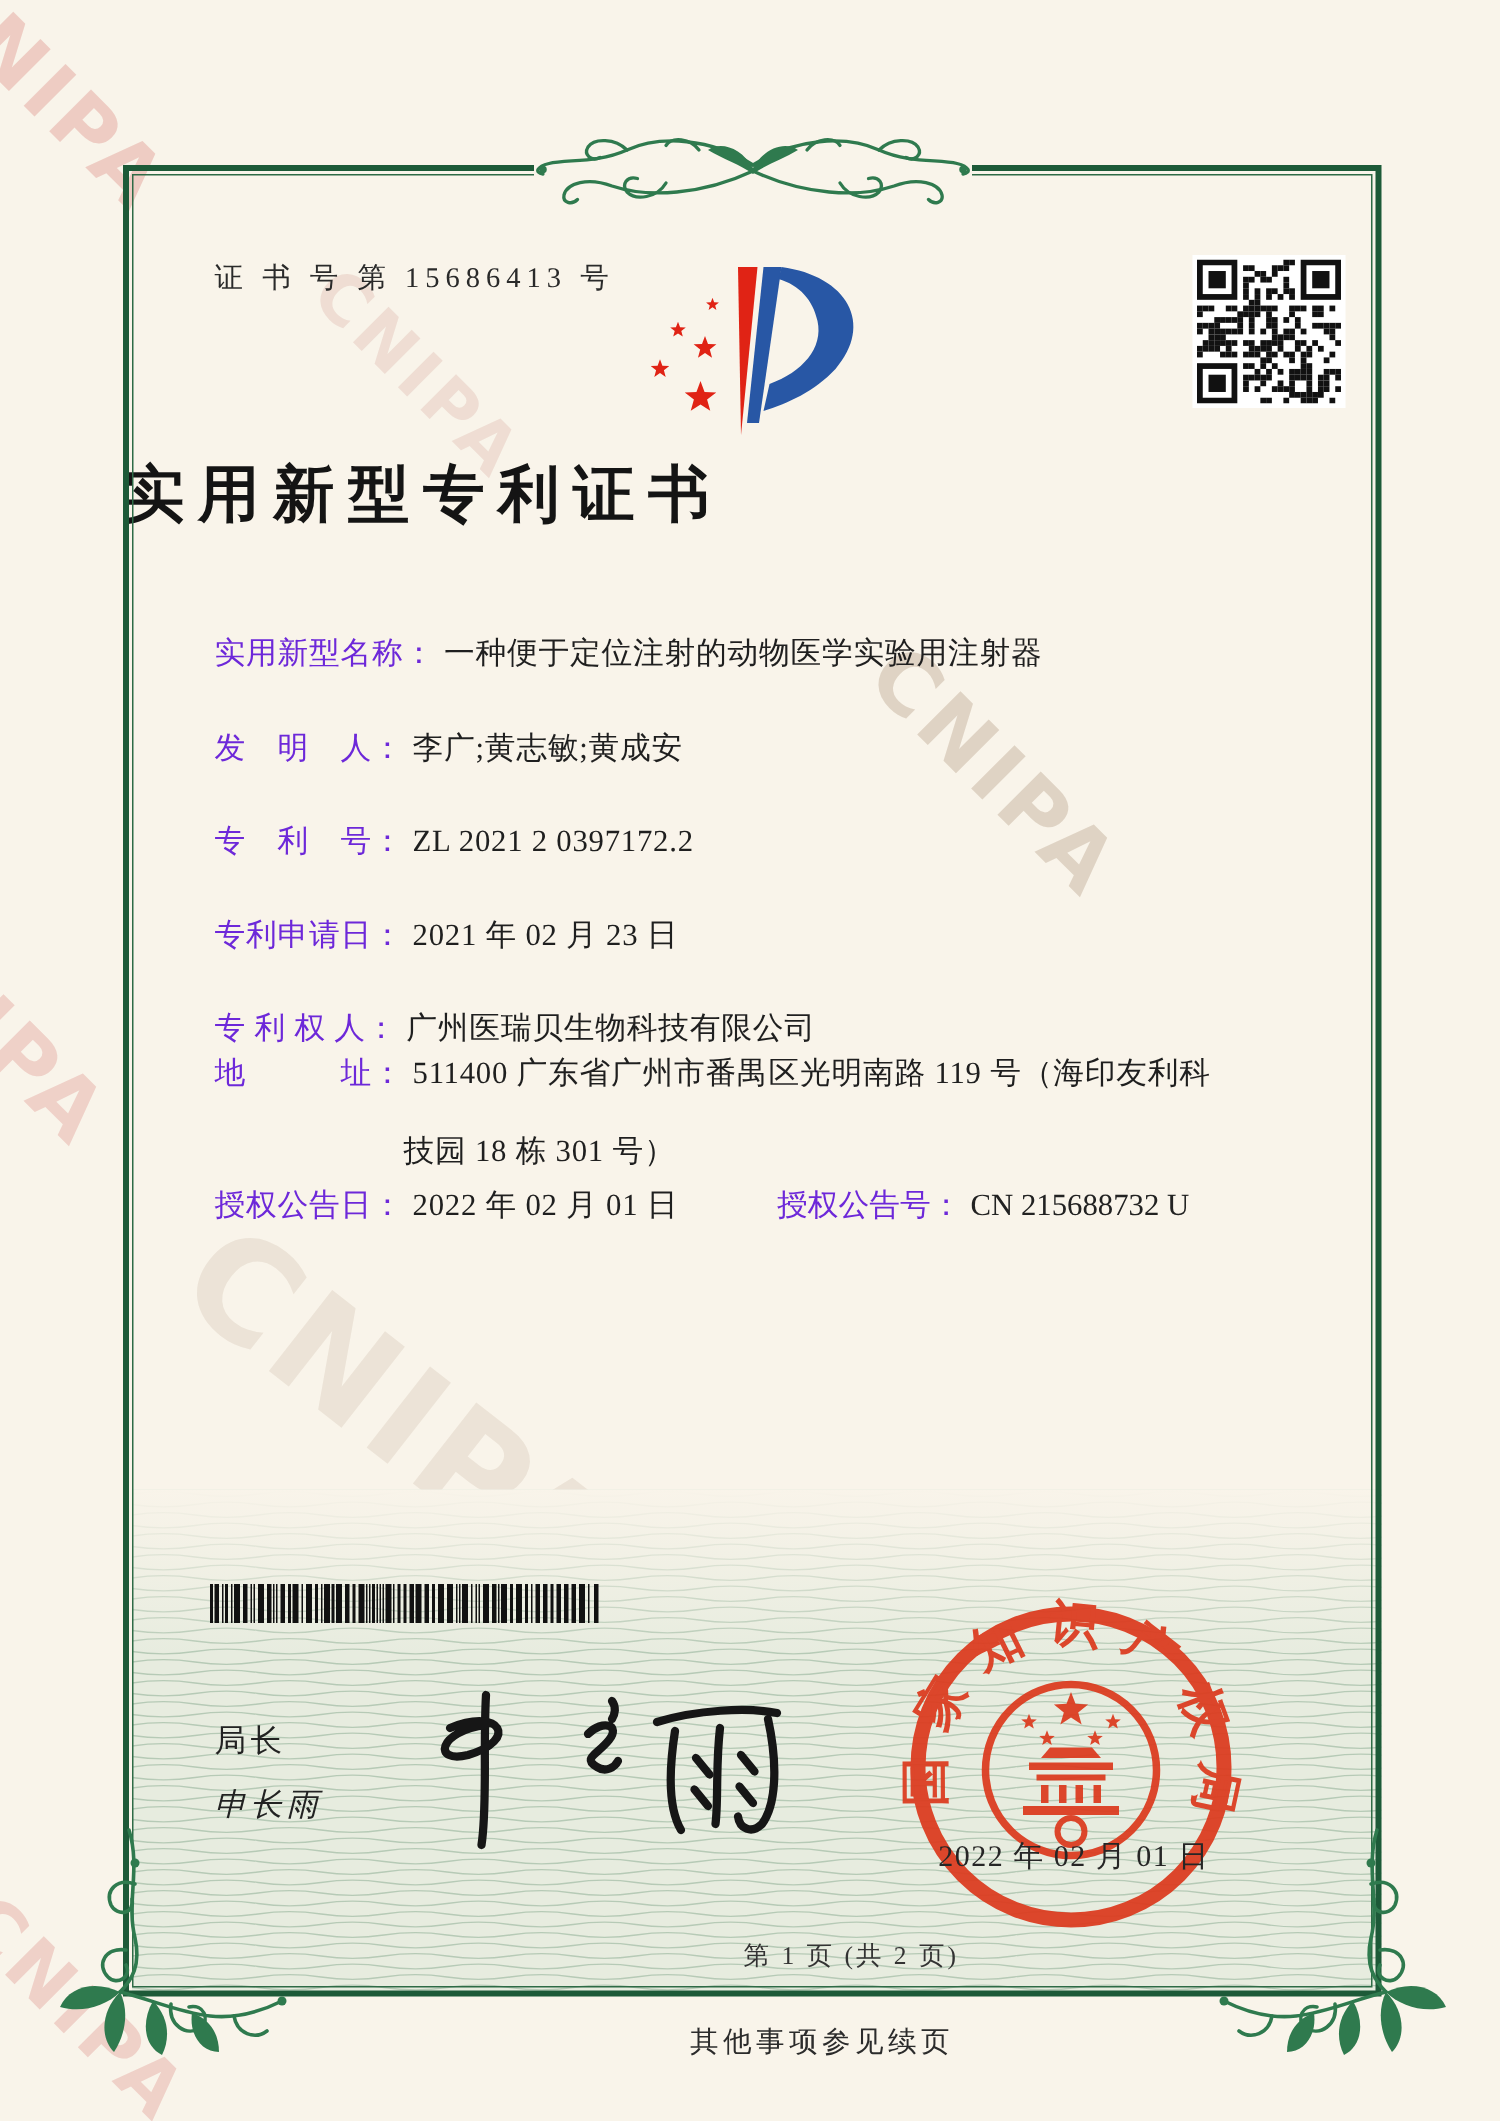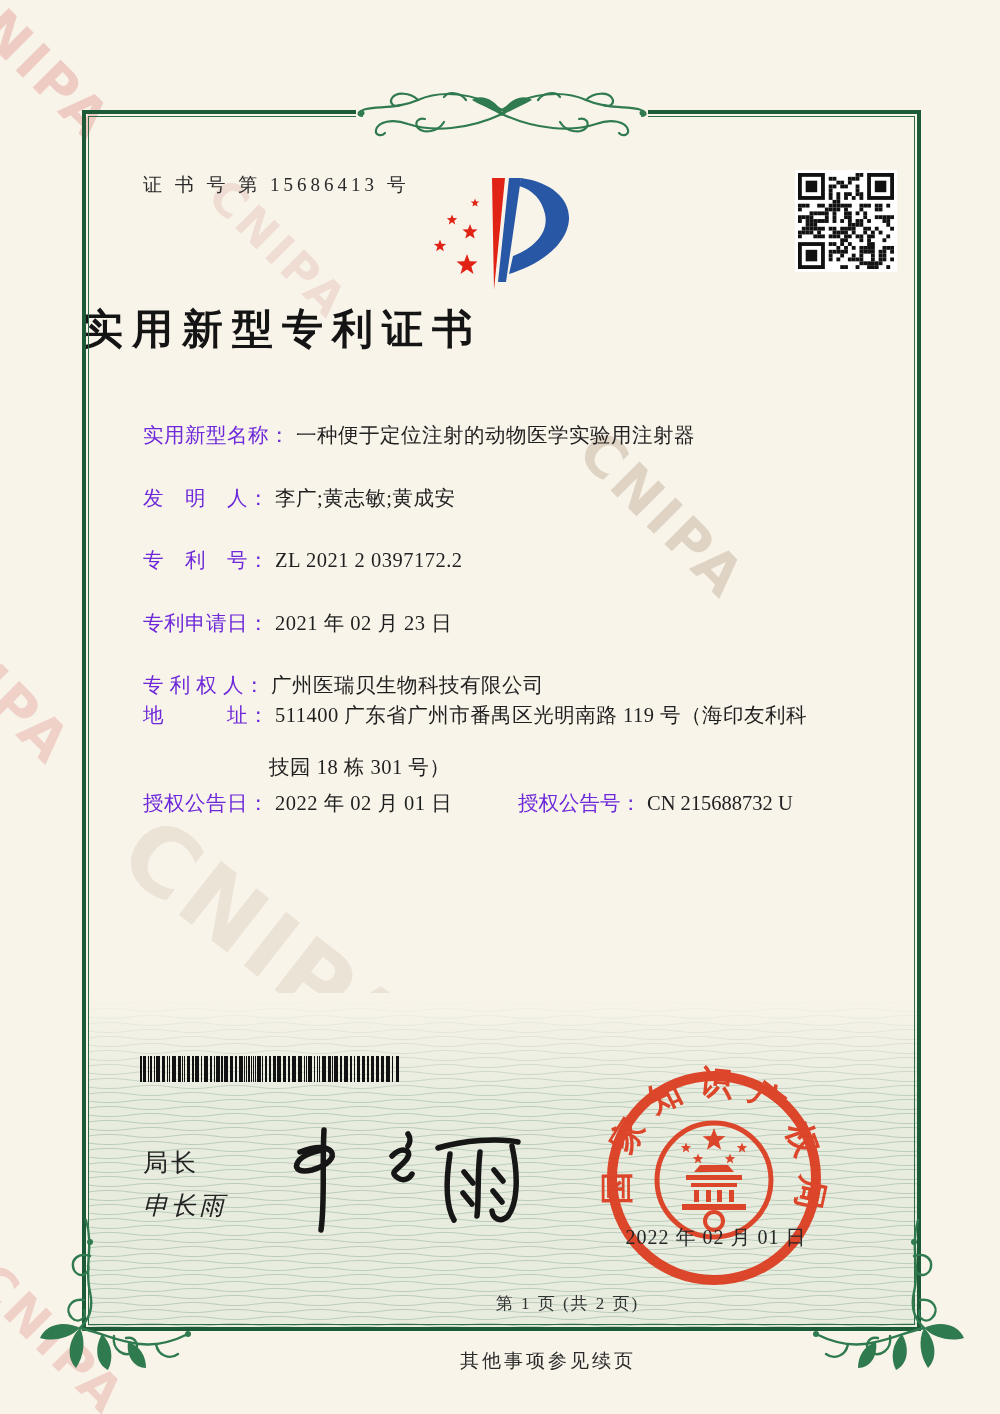--- a/index.html
+++ b/index.html
@@ -45,21 +45,21 @@
   .qr-box{position:absolute;left:795px;top:170px;width:102px;height:102px;background:#fff;padding:3px;box-sizing:border-box;z-index:3;}
   .field-row{position:absolute;left:143px;font-size:20.5px;color:#1f1f1f;letter-spacing:.5px;z-index:3;white-space:nowrap;}
   .field-label{color:#6d28d9;}
   .field-value{margin-left:6px;}
   .second-pair{position:absolute;left:518px;top:789px;font-size:20.5px;z-index:3;white-space:nowrap;}
   .body-text{
     position:absolute;left:140px;top:826px;width:732px;z-index:3;
     font-size:20px;line-height:31px;text-align:justify;color:#2b2b2b;
   }
   .body-text p{margin:0;text-indent:2em;}
-  .signer{position:absolute;left:143px;font-size:25px;letter-spacing:3px;z-index:3;
+  .signer{position:absolute;left:143px;font-size:21px;letter-spacing:3px;z-index:3;
     font-family:"Liberation Sans","DejaVu Sans",sans-serif;color:#222;}
   .page-num{
     position:absolute;left:82px;top:1292px;width:971px;text-align:center;
     font-size:17px;letter-spacing:2px;color:#333;z-index:3;
   }
   .cont-note{
     position:absolute;left:0;top:1348px;width:1000px;text-align:center;
     font-size:19px;letter-spacing:3px;color:#2b2b2b;z-index:3;padding-left:48px;
   }
   .seal-date{

